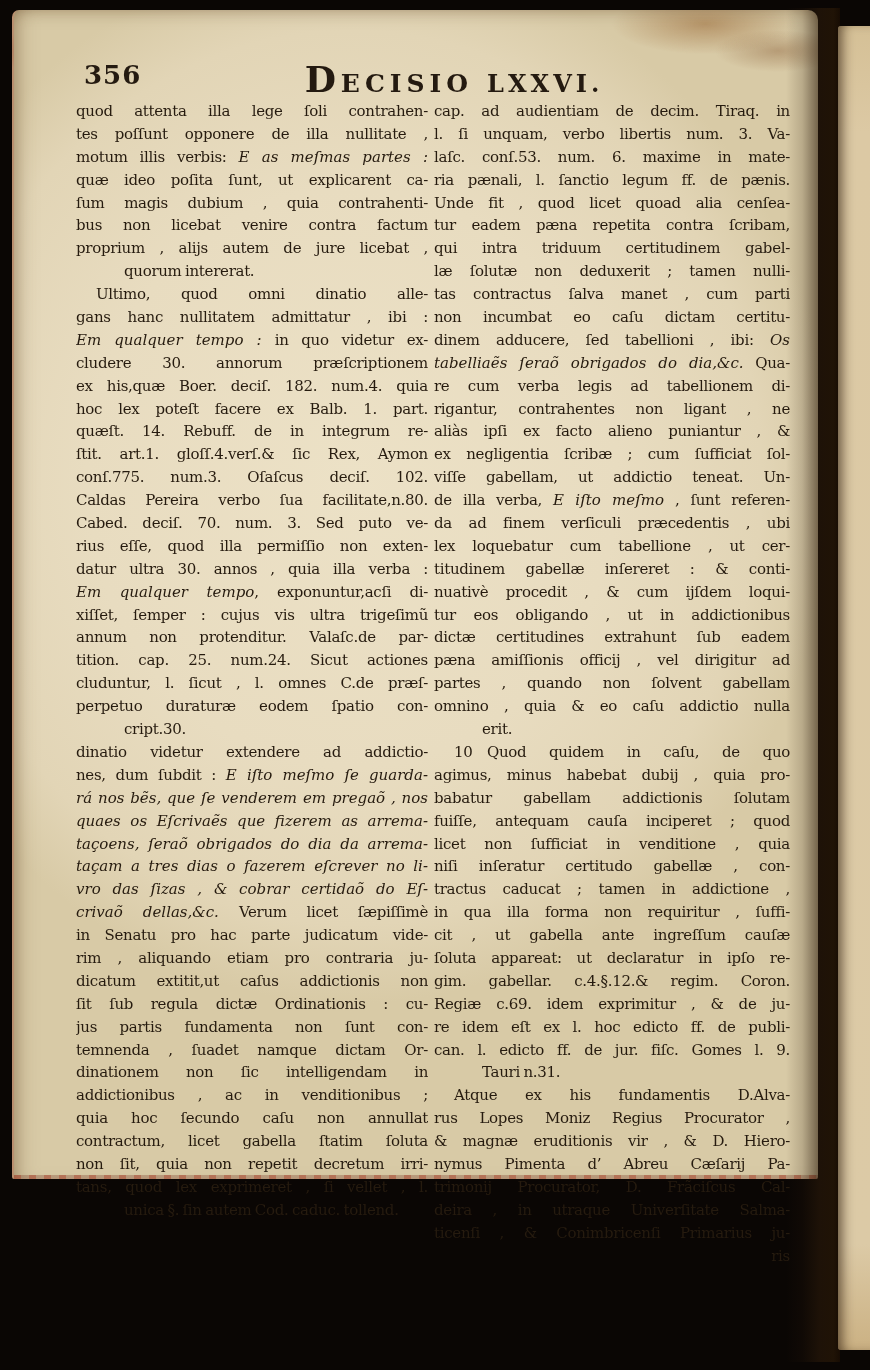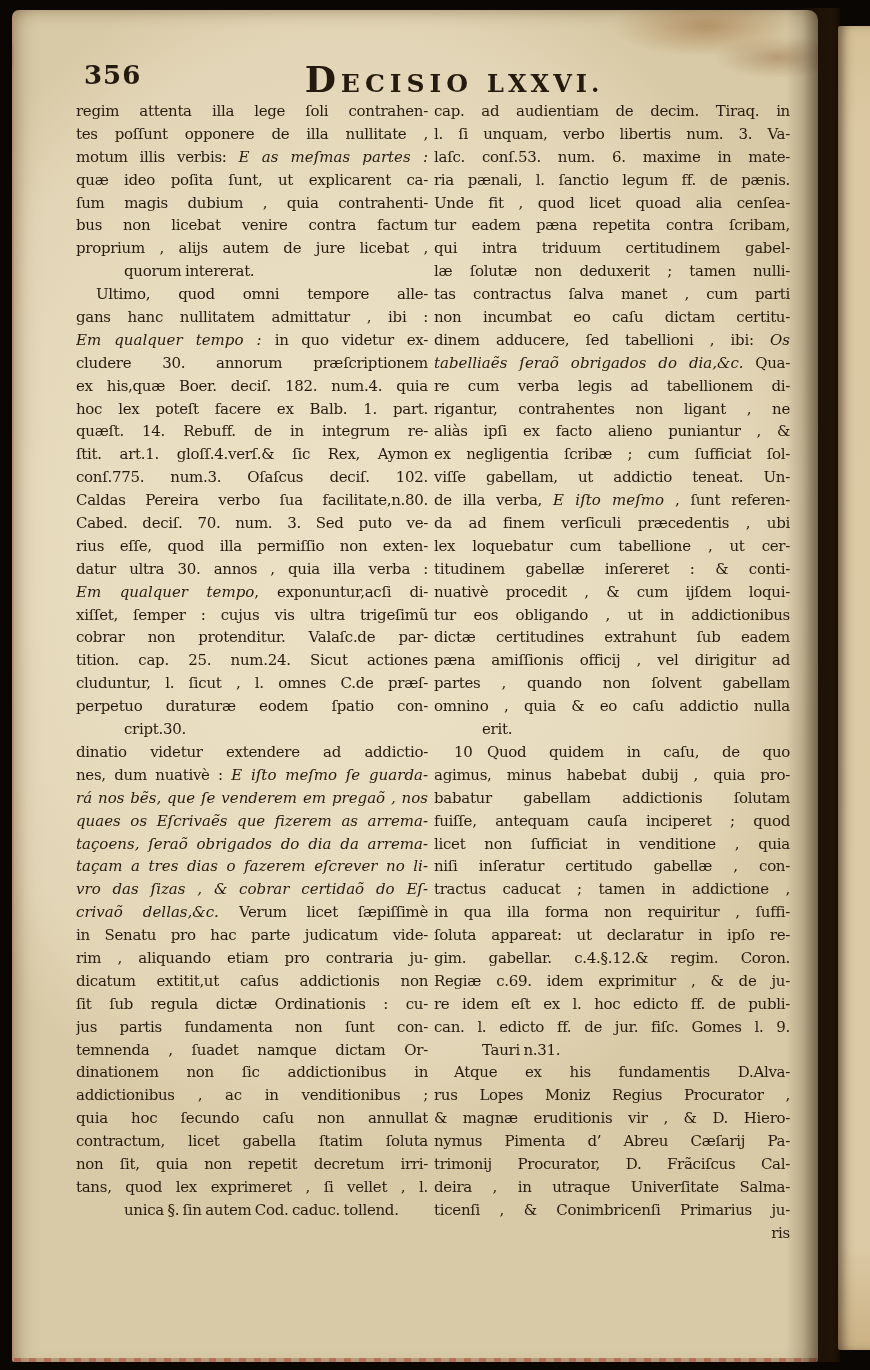--- a/index.html
+++ b/index.html
@@ -4,21 +4,21 @@
 <style>
   html,body{margin:0;padding:0;}
   body{
     width:870px;height:1370px;
     background:#0a0604;
     position:relative;
     overflow:hidden;
     font-family:"DejaVu Serif", serif;
   }
   .main-page{
-    position:absolute;left:12px;top:10px;width:804px;height:1352px;
+    position:absolute;left:12px;top:10px;width:804px;height:1169px;
     background:
       radial-gradient(ellipse 130px 42px at 86% 1.2%, rgba(148,96,44,.5), rgba(148,96,44,0) 72%),
       radial-gradient(ellipse 90px 30px at 95% 3.5%, rgba(120,70,30,.35), rgba(120,70,30,0) 70%),
       radial-gradient(ellipse 60% 45% at 42% 40%, #ece1c6 0%, #e8dcc0 55%, #e2d5b6 85%, #d8caa6 100%);
     border-radius:7px 10px 2px 2px;
     border-left:2px solid rgba(150,70,45,.45);
     box-shadow: inset 14px 0 22px -14px rgba(100,70,35,.55), inset 0 10px 18px -12px rgba(100,70,35,.5);
   }
   .red-edge{
     position:absolute;left:0;bottom:0;width:100%;height:4px;
@@ -69,63 +69,63 @@
 </style>
 </head>
 <body>
 
 <div class="main-page">
   <div class="page-number">356</div>
   <div class="header">
     <span class="hword">Decisio</span><span class="hnum">LXXVI.</span>
   </div>
   <div class="col col-left" id="col-left">
-      <div class="line"><span>regim attenta illa lege ſoli contrahen-</span></div>
+      <div class="line"><span>quod attenta illa lege ſoli contrahen-</span></div>
       <div class="line"><span>tes poſſunt opponere de illa nullitate ,</span></div>
       <div class="line"><span>motum illis verbis: </span><span class="it">E as meſmas partes :</span></div>
       <div class="line"><span>quæ ideo poſita ſunt, ut explicarent ca-</span></div>
       <div class="line"><span>ſum magis dubium , quia contrahenti-</span></div>
       <div class="line"><span>bus non licebat venire contra factum</span></div>
       <div class="line"><span>proprium , alijs autem de jure licebat ,</span></div>
       <div class="line nojust"><span>quorum intererat.</span></div>
-      <div class="line indent"><span>Ultimo, quod omni tempore alle-</span></div>
+      <div class="line indent"><span>Ultimo, quod omni dinatio alle-</span></div>
       <div class="line"><span>gans hanc nullitatem admittatur , ibi :</span></div>
       <div class="line"><span class="it">Em qualquer tempo : </span><span>in quo videtur ex-</span></div>
       <div class="line"><span>cludere 30. annorum præſcriptionem</span></div>
       <div class="line"><span>ex his,quæ Boer. deciſ. 182. num.4. quia</span></div>
       <div class="line"><span>hoc lex poteſt facere ex Balb. 1. part.</span></div>
       <div class="line"><span>quæſt. 14.  Rebuff. de in integrum re-</span></div>
       <div class="line"><span>ſtit. art.1. gloſſ.4.verſ.&amp; ſic Rex, Aymon</span></div>
       <div class="line"><span>conſ.775. num.3.  Oſaſcus deciſ. 102.</span></div>
       <div class="line"><span>Caldas Pereira verbo ſua facilitate,n.80.</span></div>
       <div class="line"><span>Cabed. deciſ. 70. num. 3.  Sed puto ve-</span></div>
       <div class="line"><span>rius eſſe, quod illa permiſſio non exten-</span></div>
       <div class="line"><span>datur ultra 30. annos , quia illa verba :</span></div>
       <div class="line"><span class="it">Em qualquer tempo</span><span>, exponuntur,acſi di-</span></div>
       <div class="line"><span>xiſſet, ſemper :  cujus vis ultra trigeſimũ</span></div>
-      <div class="line"><span>cobrar non protenditur.  Valaſc.de par-</span></div>
+      <div class="line"><span>annum non protenditur.  Valaſc.de par-</span></div>
       <div class="line"><span>tition. cap. 25. num.24.  Sicut actiones</span></div>
       <div class="line"><span>cluduntur, l. ſicut , l. omnes C.de præſ-</span></div>
       <div class="line"><span>perpetuo duraturæ eodem ſpatio con-</span></div>
       <div class="line nojust"><span>cript.30.</span></div>
       <div class="line"><span>dinatio videtur extendere ad addictio-</span></div>
-      <div class="line"><span>nes, dum nuativè : </span><span class="it">E iſto meſmo ſe guarda-</span></div>
+      <div class="line"><span>nes, dum ſubdit : </span><span class="it">E iſto meſmo ſe guarda-</span></div>
       <div class="line"><span class="it">rá nos bẽs, que ſe venderem em pregaõ , nos</span></div>
       <div class="line"><span class="it">quaes os Eſcrivaẽs que fizerem as arrema-</span></div>
       <div class="line"><span class="it">taçoens, ſeraõ obrigados do dia da arrema-</span></div>
       <div class="line"><span class="it">taçam a tres dias o fazerem eſcrever no li-</span></div>
       <div class="line"><span class="it">vro das ſizas , &amp; cobrar certidaõ do Eſ-</span></div>
       <div class="line"><span class="it">crivaõ dellas,&amp;c.  </span><span>Verum licet ſæpiſſimè</span></div>
       <div class="line"><span>in Senatu pro hac parte judicatum vide-</span></div>
       <div class="line"><span>rim , aliquando etiam pro contraria ju-</span></div>
       <div class="line"><span>dicatum extitit,ut caſus addictionis non</span></div>
       <div class="line"><span>ſit ſub regula dictæ Ordinationis : cu-</span></div>
       <div class="line"><span>jus partis fundamenta non ſunt con-</span></div>
       <div class="line"><span>temnenda , ſuadet namque dictam Or-</span></div>
-      <div class="line"><span>dinationem non ſic addictionibus in</span></div>
+      <div class="line"><span>dinationem non ſic intelligendam in</span></div>
       <div class="line"><span>addictionibus , ac in venditionibus ;</span></div>
       <div class="line"><span>quia hoc ſecundo caſu non annullat</span></div>
       <div class="line"><span>contractum, licet gabella ſtatim ſoluta</span></div>
       <div class="line"><span>non ſit, quia non repetit decretum irri-</span></div>
       <div class="line"><span>tans, quod lex exprimeret , ſi vellet , l.</span></div>
       <div class="line nojust"><span>unica §. ſin autem Cod. caduc. tollend.</span></div>
     </div>
   <div class="col col-right" id="col-right">
       <div class="line"><span>cap. ad audientiam de decim.  Tiraq. in</span></div>
       <div class="line"><span>l. ſi unquam, verbo libertis num. 3.  Va-</span></div>
@@ -156,20 +156,21 @@
       <div class="line"><span>omnino , quia &amp; eo caſu addictio nulla</span></div>
       <div class="line nojust"><span>erit.</span></div>
       <div class="line indent"><span>10  Quod quidem in caſu, de quo</span></div>
       <div class="line"><span>agimus, minus habebat dubij , quia pro-</span></div>
       <div class="line"><span>babatur gabellam addictionis ſolutam</span></div>
       <div class="line"><span>fuiſſe, antequam cauſa inciperet ; quod</span></div>
       <div class="line"><span>licet non ſufficiat in venditione , quia</span></div>
       <div class="line"><span>niſi inſeratur certitudo gabellæ , con-</span></div>
       <div class="line"><span>tractus caducat ; tamen in addictione ,</span></div>
       <div class="line"><span>in qua illa forma non requiritur , ſuffi-</span></div>
+      <div class="line"><span>cit , ut gabella ante ingreſſum cauſæ</span></div>
       <div class="line"><span>ſoluta appareat: ut declaratur in ipſo re-</span></div>
       <div class="line"><span>gim. gabellar. c.4.§.12.&amp; regim. Coron.</span></div>
       <div class="line"><span>Regiæ c.69. idem exprimitur , &amp; de ju-</span></div>
       <div class="line"><span>re idem eſt ex l. hoc edicto  ff. de publi-</span></div>
       <div class="line"><span>can. l. edicto ff. de jur. fiſc. Gomes l. 9.</span></div>
       <div class="line nojust"><span>Tauri n.31.</span></div>
       <div class="line indent"><span>Atque ex his fundamentis D.Alva-</span></div>
       <div class="line"><span>rus Lopes Moniz Regius Procurator ,</span></div>
       <div class="line"><span>&amp; magnæ eruditionis vir , &amp; D. Hiero-</span></div>
       <div class="line"><span>nymus Pimenta d’ Abreu Cæſarij Pa-</span></div>

